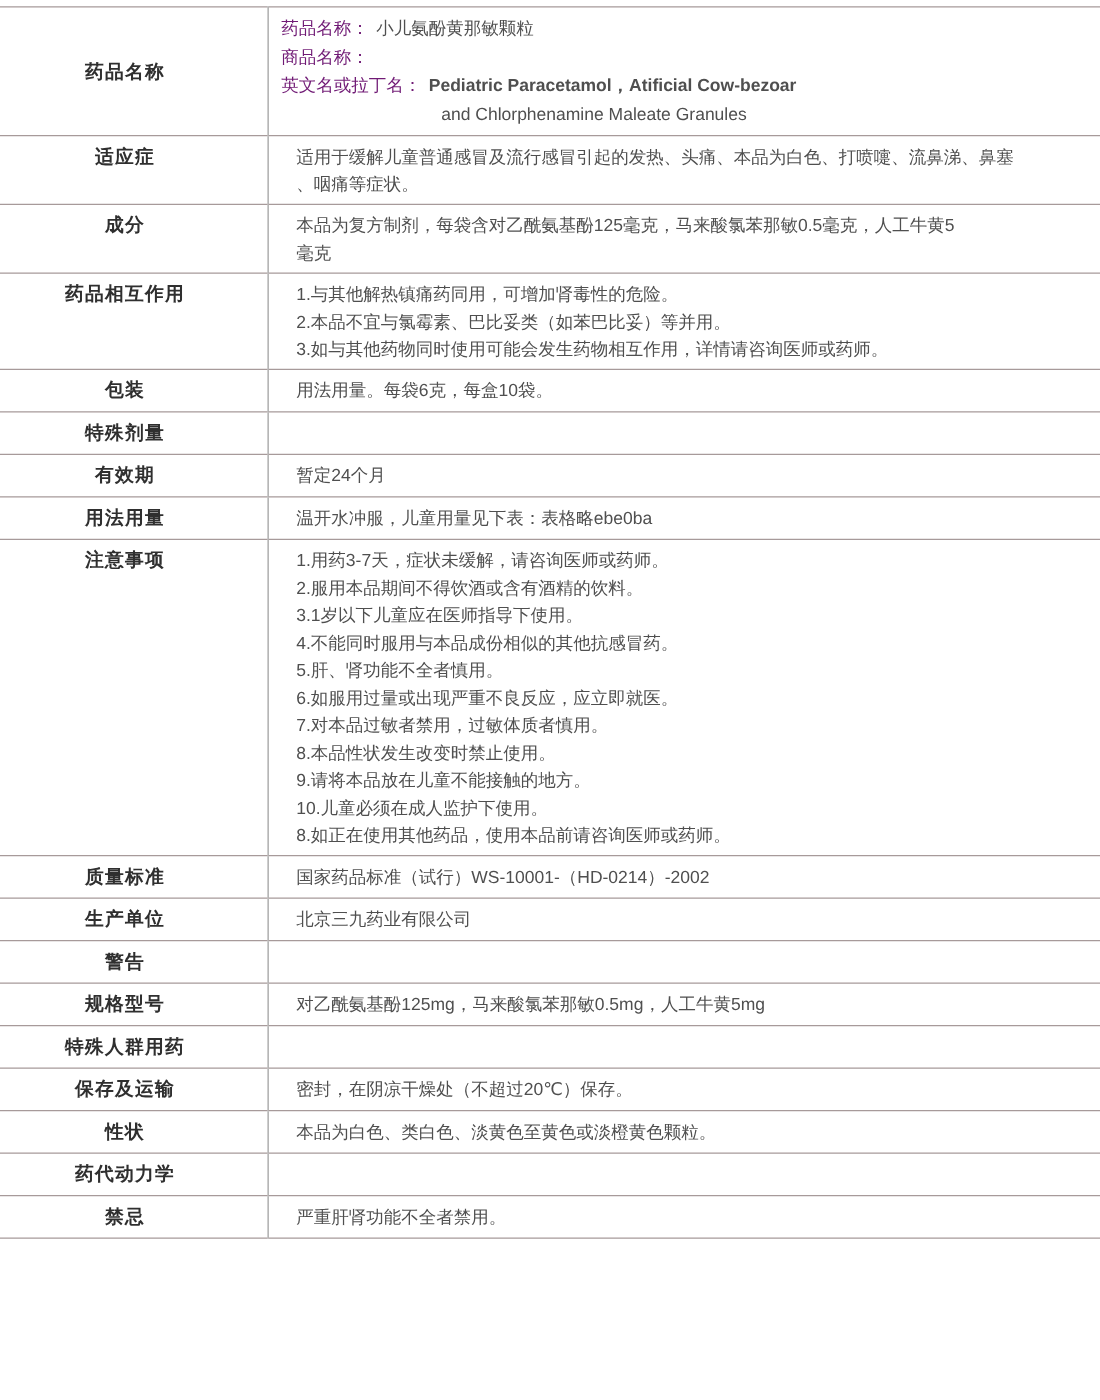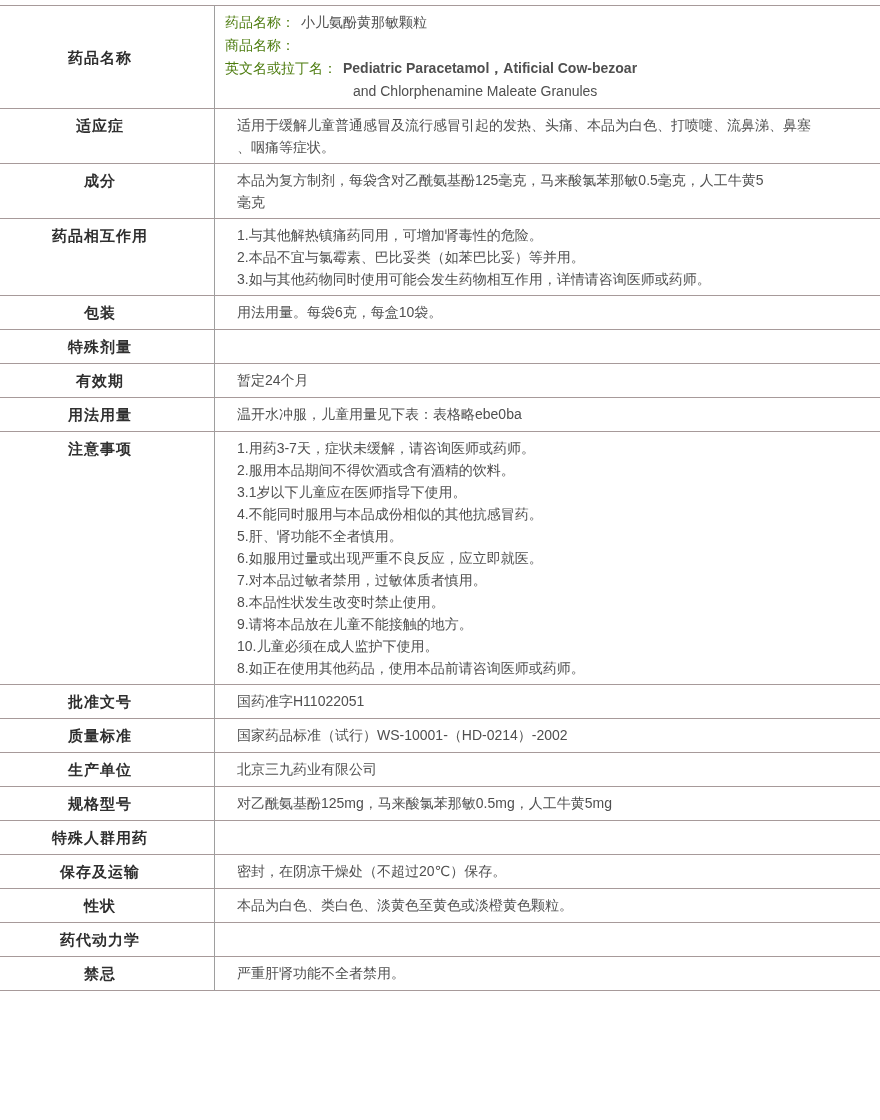--- a/index.html
+++ b/index.html
@@ -55,21 +55,21 @@
   .content-line {
     min-height: 22px;
     white-space: nowrap;
   }
   .field {
     display: flex;
     min-height: 23px;
     align-items: flex-start;
   }
   .field-key {
-    color: #4d7c0f;
+    color: #701a75;
     flex: 0 0 auto;
     margin-right: 6px;
   }
   .field-value {
     color: #4f4f4f;
   }
   .field-value .en-line1 { display: block; font-weight: bold; }
   .field-value .en-line2 { display: block; padding-left: 10px; }
   td:empty { height: 22px; }
 </style>
@@ -153,36 +153,34 @@
             <div class="content-line">5.肝、肾功能不全者慎用。</div>
             <div class="content-line">6.如服用过量或出现严重不良反应，应立即就医。</div>
             <div class="content-line">7.对本品过敏者禁用，过敏体质者慎用。</div>
             <div class="content-line">8.本品性状发生改变时禁止使用。</div>
             <div class="content-line">9.请将本品放在儿童不能接触的地方。</div>
             <div class="content-line">10.儿童必须在成人监护下使用。</div>
             <div class="content-line">8.如正在使用其他药品，使用本品前请咨询医师或药师。</div>
           </td>
         </tr>
         <tr>
-          <th>批准文号</th>
-          <td>
-            <div class="content-line">国药准字H11022051</div>
-          </td>
-        </tr>
-        <tr>
           <th>质量标准</th>
           <td>
             <div class="content-line">国家药品标准（试行）WS-10001-（HD-0214）-2002</div>
           </td>
         </tr>
         <tr>
           <th>生产单位</th>
           <td>
             <div class="content-line">北京三九药业有限公司</div>
           </td>
+        </tr>
+        <tr>
+          <th>警告</th>
+          <td></td>
         </tr>
         <tr>
           <th>规格型号</th>
           <td>
             <div class="content-line">对乙酰氨基酚125mg，马来酸氯苯那敏0.5mg，人工牛黄5mg</div>
           </td>
         </tr>
         <tr>
           <th>特殊人群用药</th>
           <td></td>

